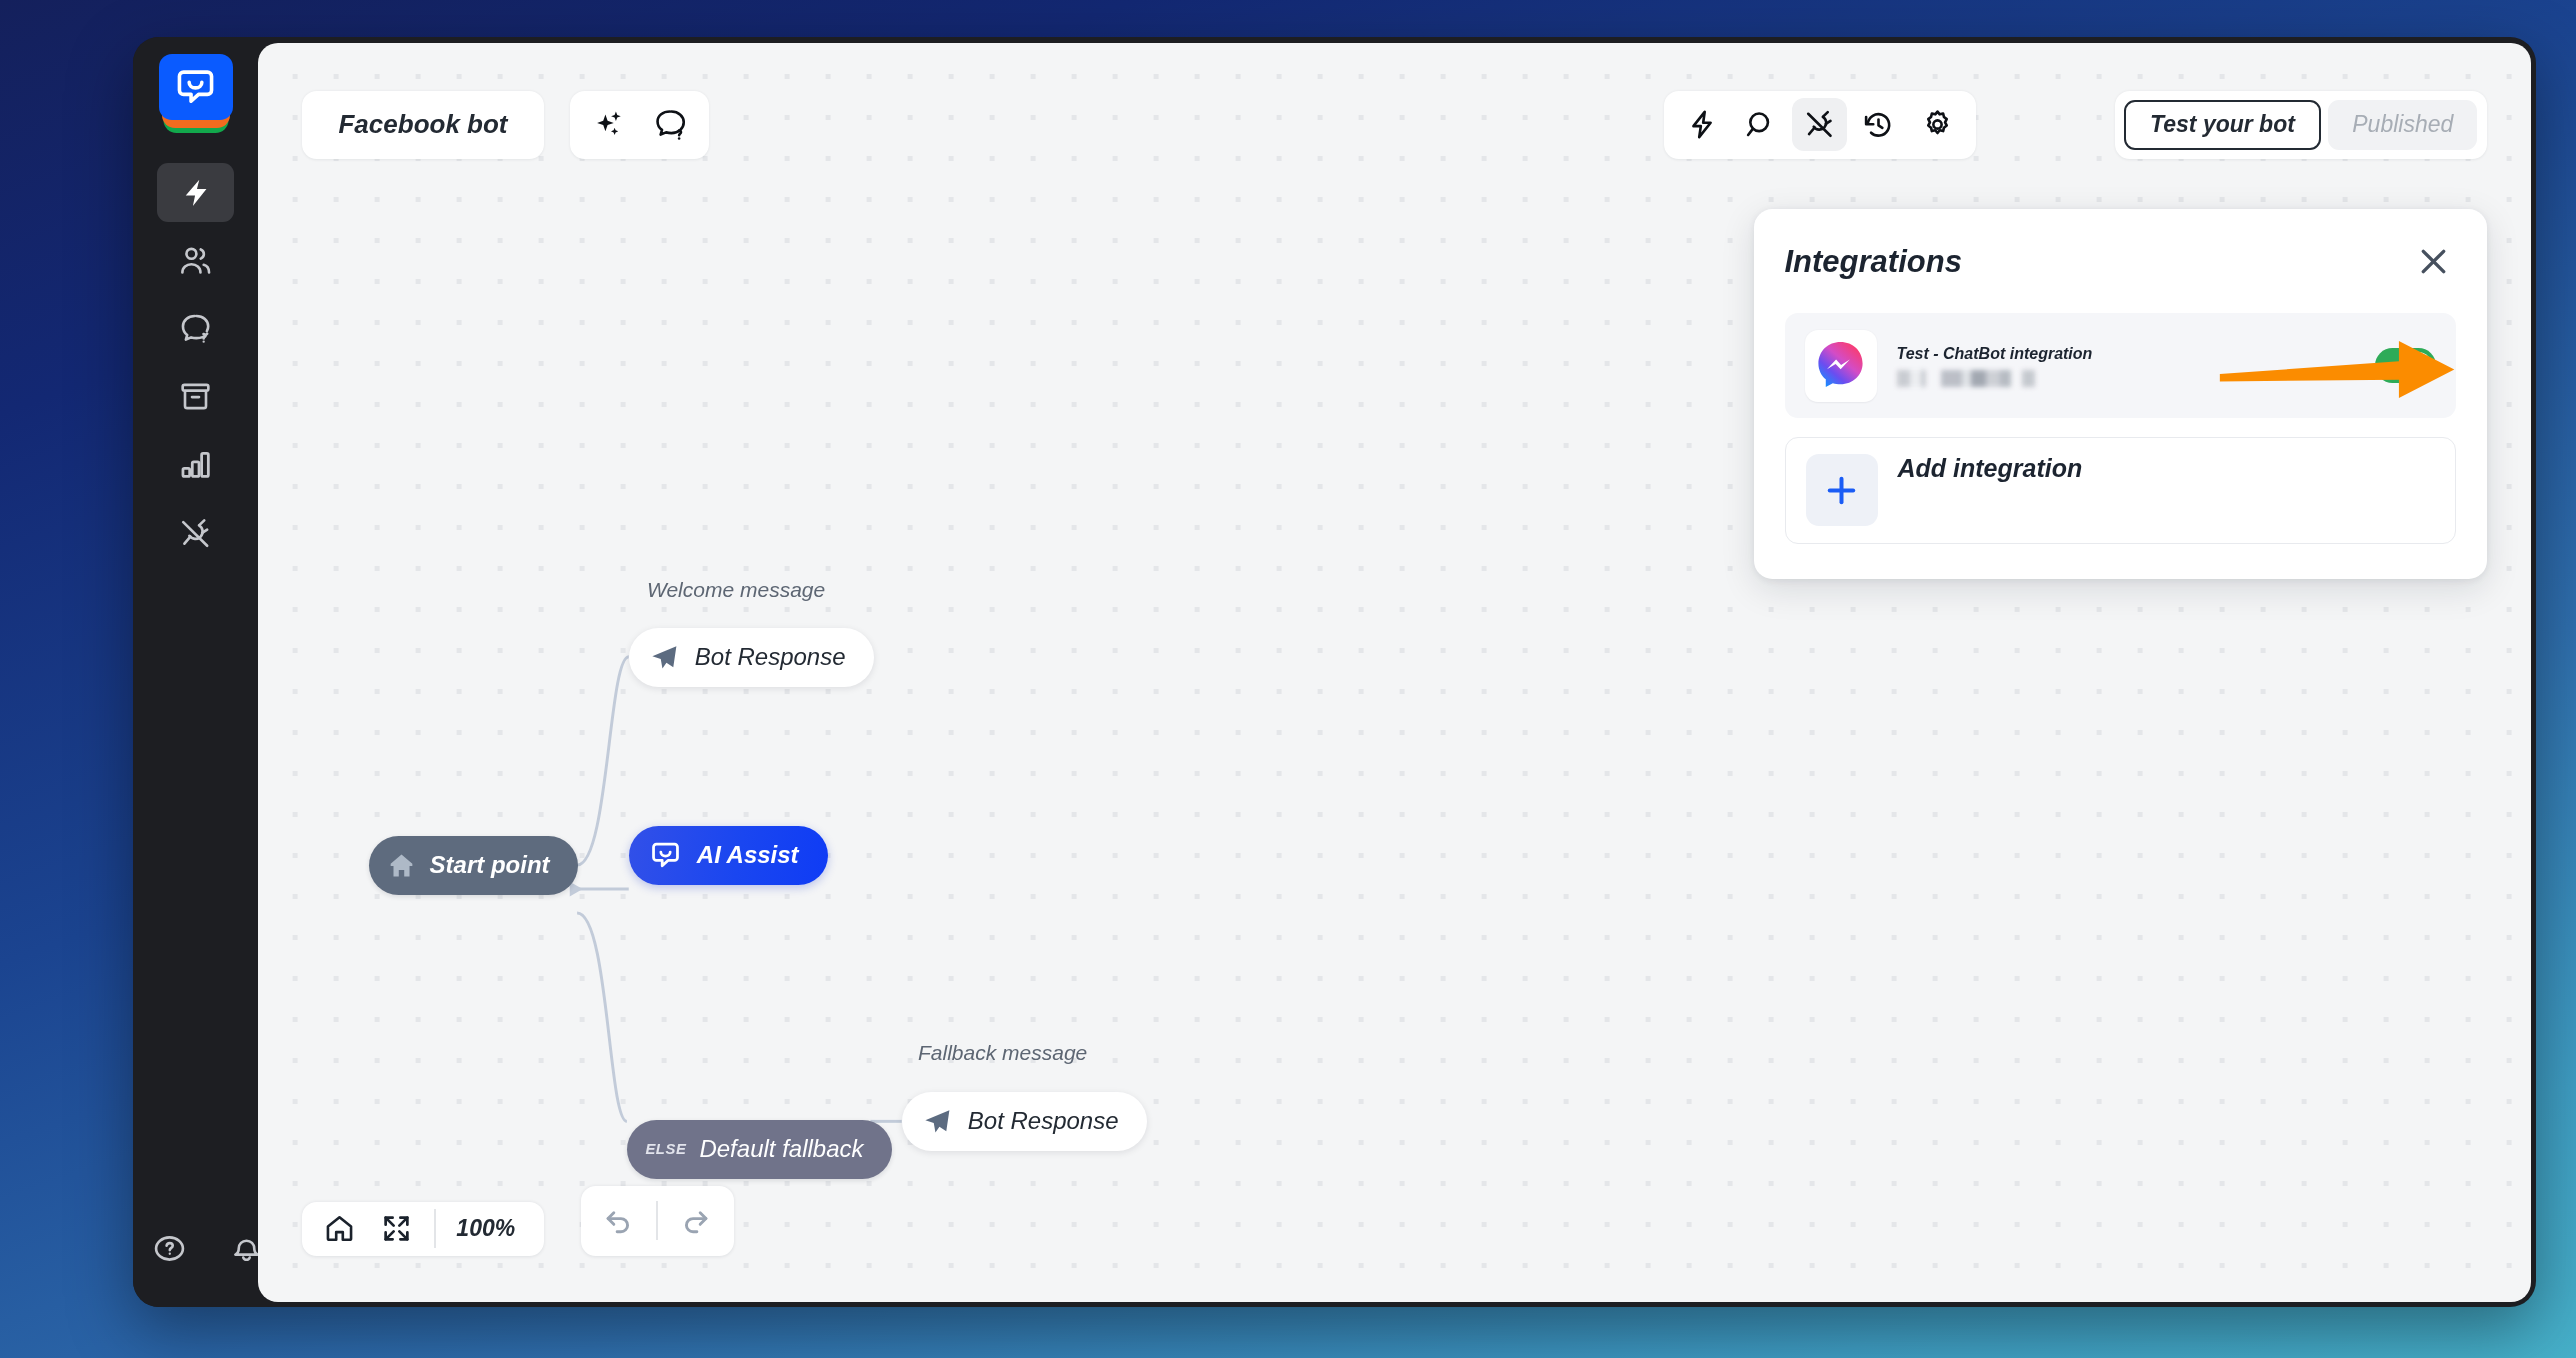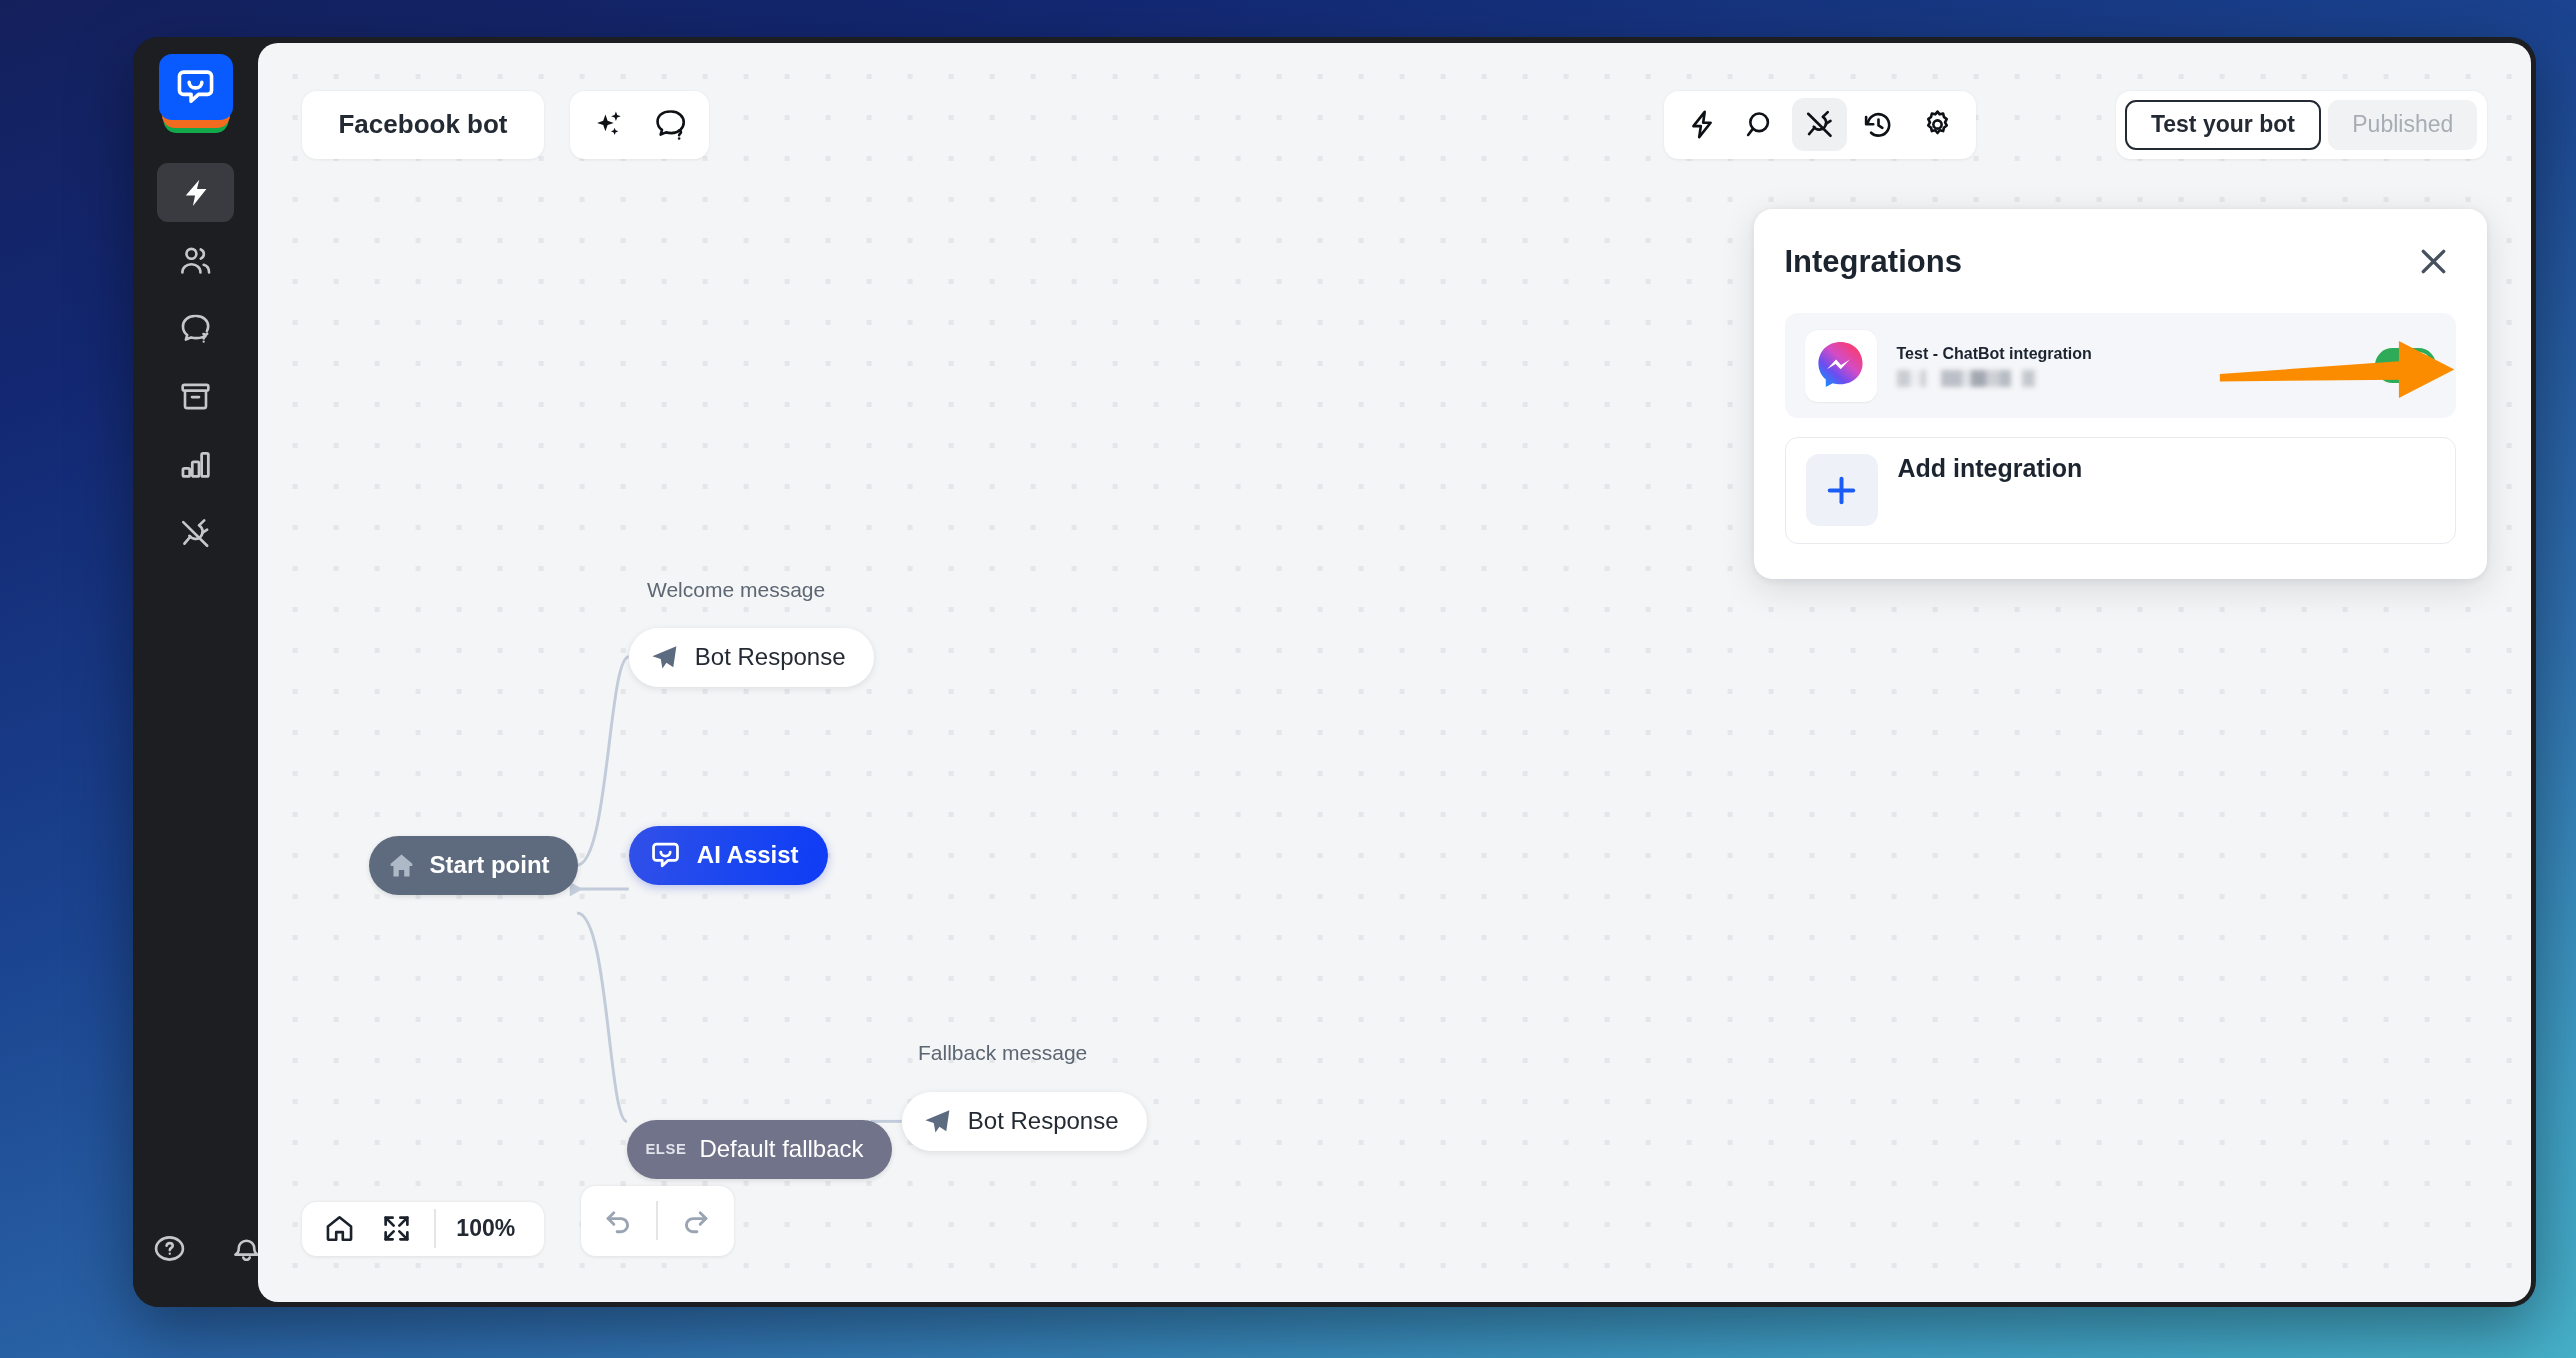--- a/index.html
+++ b/index.html
@@ -66,20 +66,21 @@
   #canvas {
     flex: 1 1 auto;
     position: relative;
     background-color: #f4f5f6;
     background-image: radial-gradient(circle, #e4e6e9 2.9px, transparent 3px);
     background-size: 41px 41px;
     background-position: 16.6px 13px;
     border-radius: 20px;
     margin: 5.5px 5.5px 5.5px 0;
     overflow: hidden;
+    font-style: italic;
   }
 
   
   #bot-title-chip {
     position: absolute; left: 44px; top: 48px;
     height: 68px; min-width: 242px;
     background: #fff; border-radius: 14.8px;
     display: flex; align-items: center; justify-content: center;
     padding: 0 28px;
     font-size: 26px; font-weight: 700; color: #232a33;

